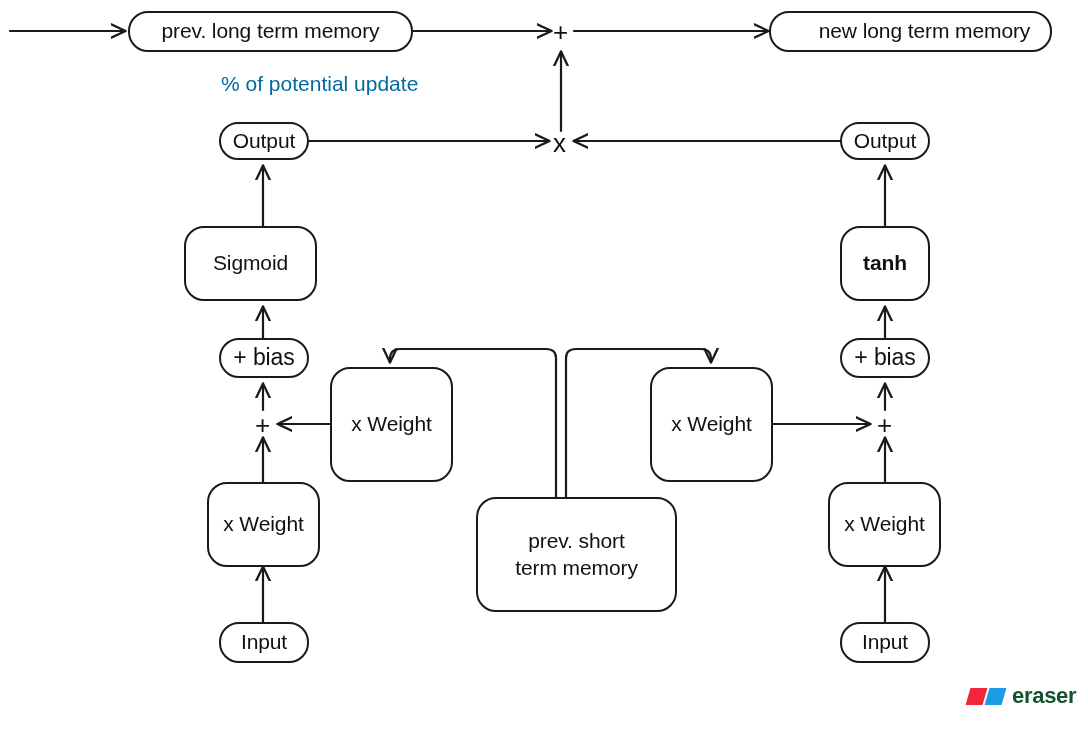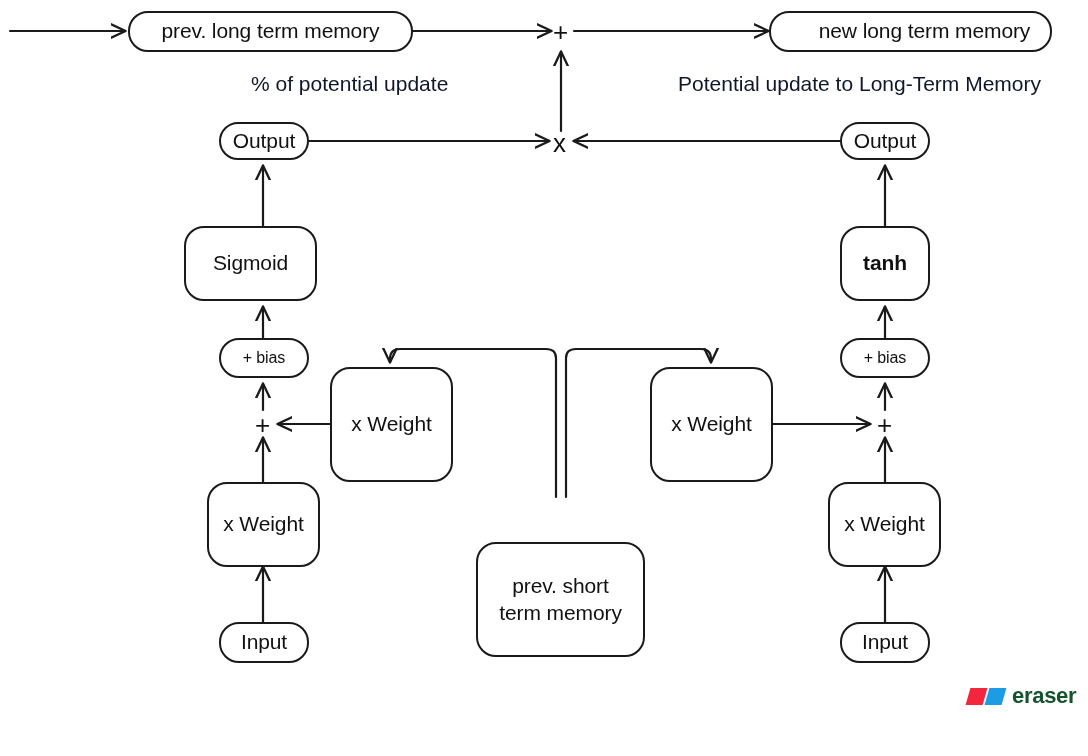--- a/index.html
+++ b/index.html
@@ -34,36 +34,35 @@
     align-items: center;
     justify-content: center;
     text-align: center;
     color: #111111;
     font-size: 21px;
     line-height: 1.28;
     letter-spacing: -0.1px;
     white-space: pre-line;
     z-index: 3;
   }
-  .node.small { font-size: 16px; }
+  .node.small { font-size: 23px; }
   .op {
     position: absolute;
     font-size: 26px;
     color: #111111;
     z-index: 3;
     font-family: "Liberation Sans", sans-serif;
     line-height: 1;
   }
   .caption {
     position: absolute;
     font-size: 21px;
-    color: #0f172a;
+    color: #0369a1;
     white-space: nowrap;
     z-index: 3;
-    margin-left: 30px;
   }
   #brand {
     position: absolute;
     left: 968px;
     top: 683px;
     display: flex;
     align-items: center;
     gap: 8px;
     z-index: 4;
   }
@@ -142,21 +141,20 @@
   <div class="node" style="left:128px; top:11px; width:285px; height:41px;">
     <span>prev. long term memory</span>
   </div>
 
   <div class="node" style="left:769px; top:11px; width:283px; height:41px;padding-left:28px;">
     <span>new long term memory</span>
   </div>
 
   <div class="caption" style="left:221px; top:72px;">% of potential update</div>
 
-  <div class="caption" style="left:648px; top:72px;">Potential update to Long-Term Memory</div>
 
   <div class="node" style="left:219px; top:122px; width:90px; height:38px;">
     <span>Output</span>
   </div>
 
   <div class="node" style="left:840px; top:122px; width:90px; height:38px;">
     <span>Output</span>
   </div>
 
   <div class="node" style="left:184px; top:226px; width:133px; height:75px;">
@@ -184,21 +182,21 @@
   </div>
 
   <div class="node" style="left:207px; top:482px; width:113px; height:85px;">
     <span>x Weight</span>
   </div>
 
   <div class="node" style="left:828px; top:482px; width:113px; height:85px;">
     <span>x Weight</span>
   </div>
 
-  <div class="node" style="left:476px; top:497px; width:169px; height:115px;margin-top:45px;">
+  <div class="node" style="left:476px; top:497px; width:201px; height:115px;">
     <span>prev. short
 term memory</span>
   </div>
 
   <div class="node" style="left:219px; top:622px; width:90px; height:41px;">
     <span>Input</span>
   </div>
 
   <div class="node" style="left:840px; top:622px; width:90px; height:41px;">
     <span>Input</span>

